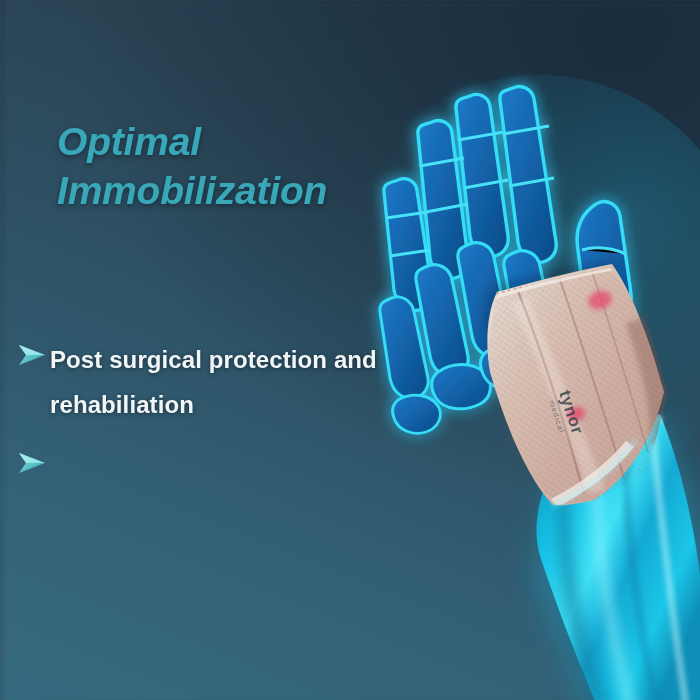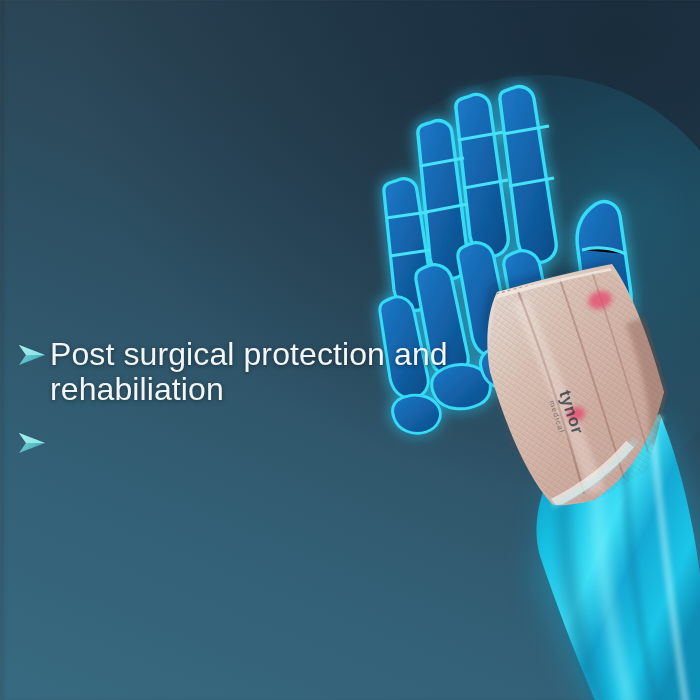--- a/index.html
+++ b/index.html
@@ -58,23 +58,23 @@
     top: 337px;
     width: 452px;
     z-index: 6;
   }
   .bullet {
     position: relative;
     display: block;
     padding-left: 36px;
     margin-bottom: 18px;
     color: #f2f6f7;
-    font-size: 32px;
-    line-height: 35px;
-    font-weight: normal;
+    font-size: 24px;
+    line-height: 45px;
+    font-weight: bold;
     letter-spacing: 0.1px;
     text-shadow: 0 1px 4px rgba(6,18,26,0.55);
   }
   .bullet:last-child { margin-bottom: 0; }
   .bullet .arrow {
     position: absolute;
     left: 3px;
     top: 6px;
     width: 30px;
     height: 24px;
@@ -282,20 +282,24 @@
         <g transform="translate(566,414) rotate(72)">
           <text x="0" y="0" text-anchor="middle" font-family="Liberation Sans, sans-serif" font-size="17" font-weight="bold" fill="#2f3a46" opacity="0.78" letter-spacing="0.5">tynor</text>
           <text x="0" y="12" text-anchor="middle" font-family="Liberation Sans, sans-serif" font-size="7.5" fill="#3a4652" opacity="0.62" letter-spacing="1.2">medical</text>
         </g>
       </g>
 
       <path d="M552,506 C584,492 614,470 636,440" stroke="#9ceeff" stroke-width="4" fill="none" opacity="0.55" filter="url(#blurSm)"></path>
     </svg>
   </div>
 
+  <div class="headline">
+    <span class="ln">Optimal</span>
+    <span class="ln">Immobilization</span>
+  </div>
 
   <div class="bullets">
 
     <div class="bullet">
       <span class="arrow">
         <svg viewBox="0 0 30 24" xmlns="http://www.w3.org/2000/svg">
           <defs>
             <linearGradient id="arrA" x1="0" y1="0" x2="1" y2="1">
               <stop offset="0%" stop-color="#8ceaea"></stop>
               <stop offset="100%" stop-color="#2e9aa8"></stop>

